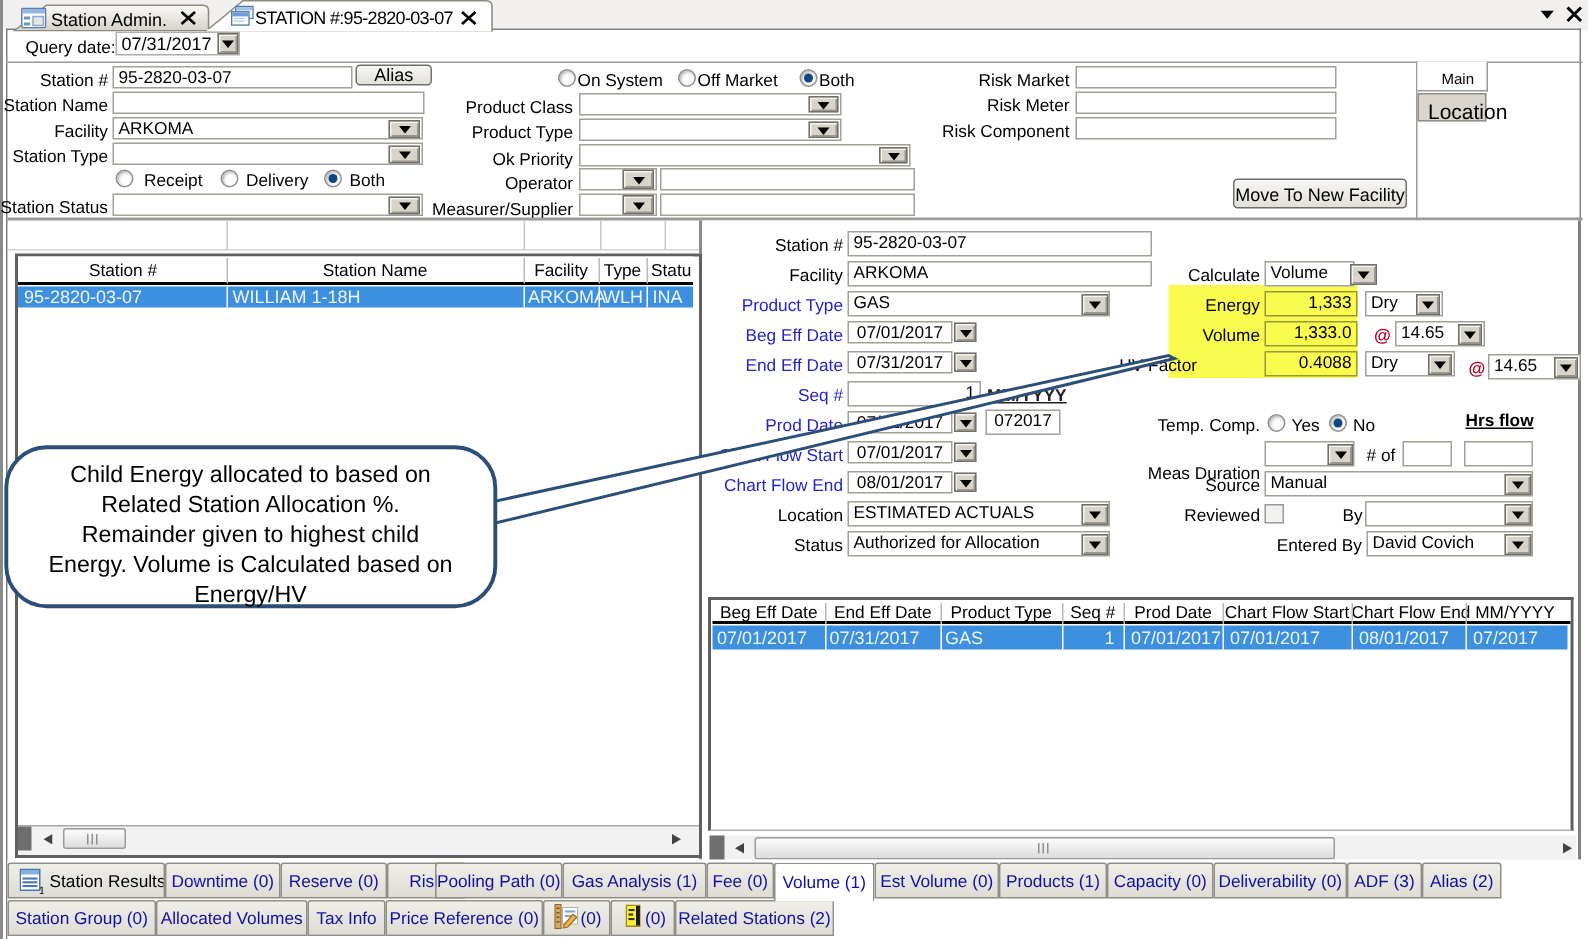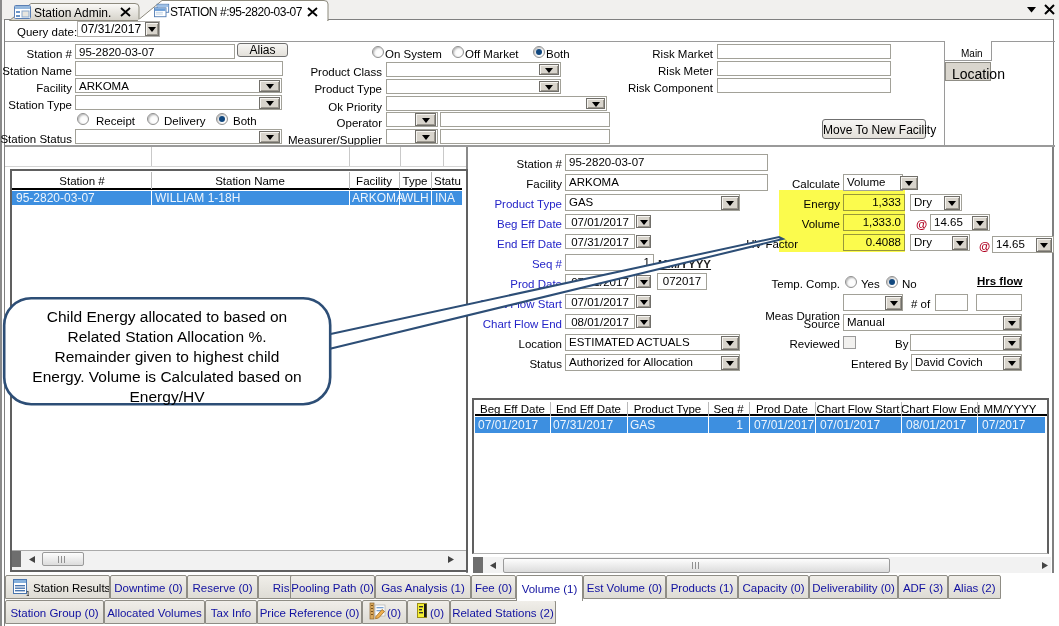--- a/index.html
+++ b/index.html
@@ -133,21 +133,21 @@
 <div class="inp" style="left:717px;top:44px;width:174px;height:15px;"></div>
 <div class="inp" style="left:717px;top:61px;width:174px;height:15px;"></div>
 <div class="inp" style="left:717px;top:78px;width:174px;height:15px;"></div>
 
 <div class="abs" style="left:944px;top:41px;width:1px;height:106px;background:#9a9a9a;"></div>
 <div class="abs" style="left:945px;top:41px;width:47px;height:20px;background:#fff;border-right:1px solid #9a9a9a;border-bottom:1px solid #9a9a9a;"></div>
 <div class="lbl" style="left:961px;top:47px;font-size:10px;">Main</div>
 <div class="abs" style="left:945px;top:62px;width:46px;height:19px;background:#d9d5cd;border:1px solid #8f8d85;"></div>
 <div class="lbl" style="left:952px;top:67px;font-size:14px;">Location</div>
 
-<div class="btn" style="left:822px;top:119px;width:104px;height:20px;padding-top:3px;font-size:12px;white-space:nowrap;">Move To New Facility</div>
+<div class="btn" style="left:822px;top:119px;width:116px;height:20px;padding-top:3px;font-size:12px;white-space:nowrap;">Move To New Facility</div>
 
 <div class="abs" style="left:5px;top:145px;width:1050px;height:2px;background:#9a9a9a;"></div>
 
 <div class="vline" style="left:151px;top:147px;height:19px;"></div>
 <div class="vline" style="left:349px;top:147px;height:19px;"></div>
 <div class="vline" style="left:400px;top:147px;height:19px;"></div>
 <div class="vline" style="left:443px;top:147px;height:19px;"></div>
 <div class="abs" style="left:5px;top:166px;width:461px;height:1px;background:#d5d5d5;"></div>
 
 <div class="abs" style="left:466px;top:147px;width:2px;height:426px;background:#8a8a8a;"></div>

